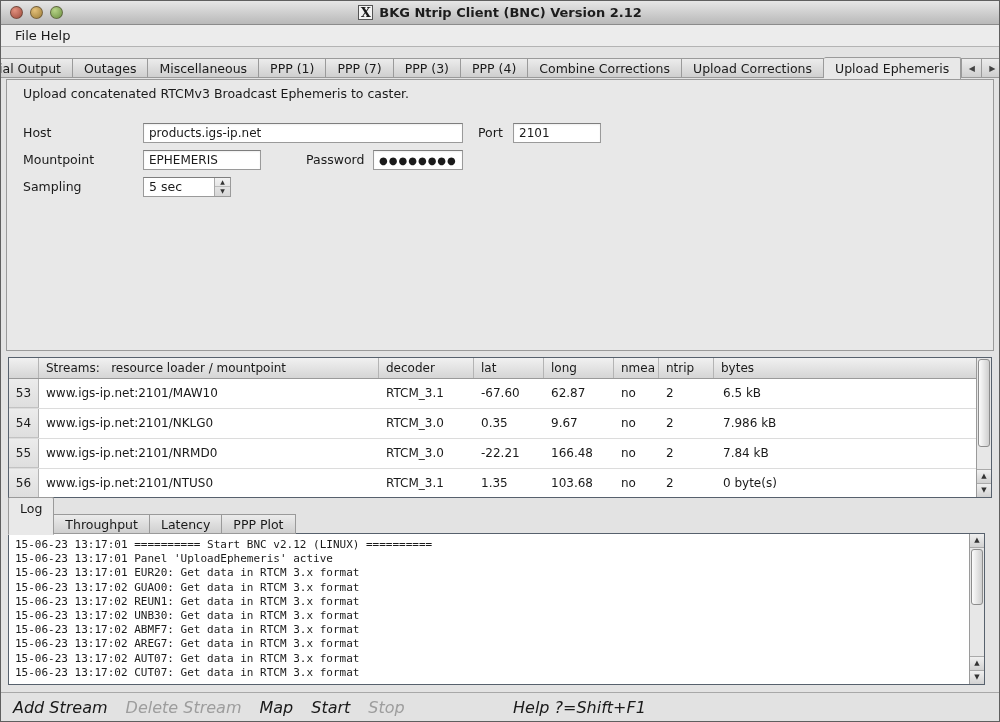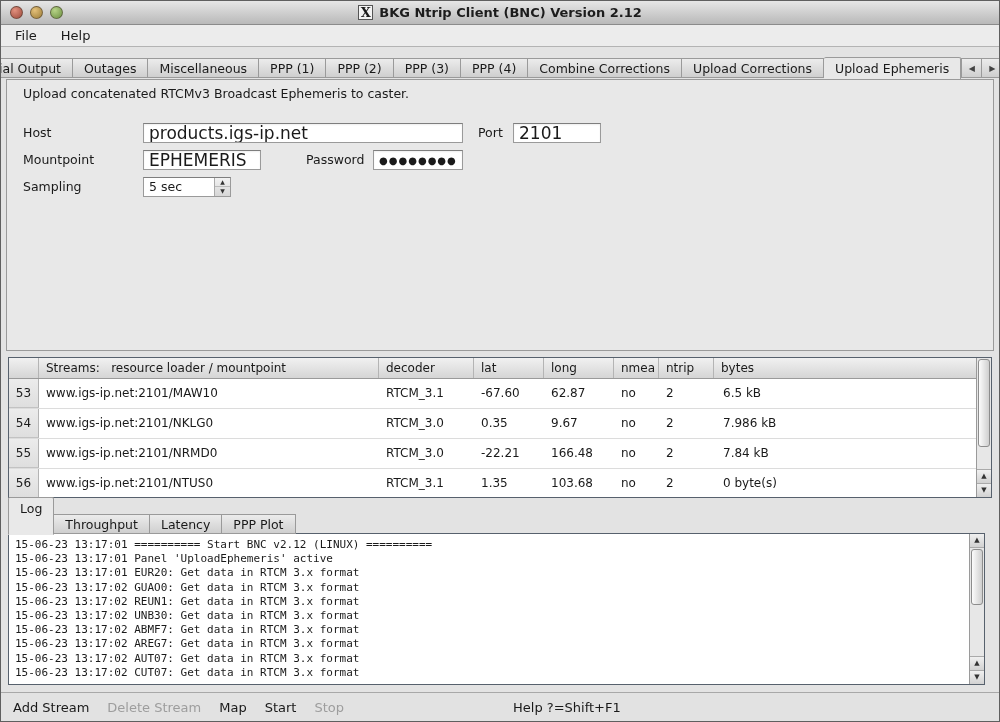--- a/index.html
+++ b/index.html
@@ -17,42 +17,42 @@
   .light { width:13px; height:13px; border-radius:50%; border:1px solid rgba(60,50,40,.55); }
   .light.close { background:radial-gradient(circle at 35% 30%, #e2907e, #9c4a3c); }
   .light.min   { background:radial-gradient(circle at 35% 30%, #e4c07a, #9c7d38); }
   .light.zoom  { background:radial-gradient(circle at 35% 30%, #b7d387, #6c8f41); }
   .title { font-size:13px; font-weight:bold; color:#1c1c1c; display:flex; align-items:center; gap:6px; }
   .x11icon { font-family:"DejaVu Serif", serif; font-weight:bold; font-size:13px; border:1px solid #555;
              background:#f4f4f4; width:15px; height:15px; line-height:13px; text-align:center; }
 
   
   .menubar { height:22px; background:#ececec; border-bottom:1px solid #b3b3b3; display:flex; align-items:center;
-             padding-left:12px; gap:20px; font-size:13px; }
+             padding-left:12px; font-size:13px; }
   .menu-item { padding:1px 2px; }
 
   
   .tabbar { height:23px; margin-top:9px; display:flex; align-items:center; position:relative; z-index:4; overflow:hidden; }
   .tab { height:20px; line-height:19px; padding:0 11px; background:linear-gradient(#ececec,#cfcfcf);
          border:1px solid #9a9a9a; border-left:none; font-size:12.5px; white-space:nowrap; }
   .tab.first { margin-left:-14px; border-left:1px solid #9a9a9a; }
   .tab.selected { height:23px; line-height:22px; background:#e8e8e8; border-bottom:1px solid #e8e8e8;
                   margin-bottom:-1px; position:relative; z-index:6; border-top-left-radius:2px; border-top-right-radius:2px; }
   .tab-scrollers { margin-left:auto; display:flex; height:20px; }
   .tab-arrow { width:21px; height:20px; border:1px solid #9a9a9a; border-left:none; background:linear-gradient(#ececec,#cfcfcf);
                font-size:8px; color:#444; text-align:center; line-height:19px; }
   .tab-arrow.left { border-left:1px solid #9a9a9a; }
 
   
   .panel { margin:0 5px; height:272px; border:1px solid #9a9a9a; background:#e8e8e8; position:relative; z-index:1; padding:6px 0 0 16px; font-size:12.5px; }
   .desc { margin-bottom:18px; }
   .frow { display:flex; align-items:center; height:27px; }
   .flabel { width:120px; }
   .inputbox { background:#fff; border:1px solid #9a9a9a; border-top-color:#7e7e7e; height:20px; line-height:18px;
-              padding:0 5px; box-shadow:inset 0 1px 2px rgba(0,0,0,.07); font-size:17px; overflow:hidden; white-space:nowrap; }
+              padding:0 5px; box-shadow:inset 0 1px 2px rgba(0,0,0,.07); font-size:12px; overflow:hidden; white-space:nowrap; }
   .w-host { width:320px; }
   .w-port { width:88px; }
   .w-mount { width:118px; }
   .w-pass { width:90px; letter-spacing:1px; font-size:10px; line-height:19px; }
   .midlabel-port { margin-left:15px; width:35px; }
   .midlabel-pass { margin-left:45px; width:67px; }
   .spinbox { width:88px; height:20px; background:#fff; border:1px solid #9a9a9a; border-top-color:#7e7e7e;
              display:flex; align-items:stretch; }
   .spin-text { flex:1; padding:0 5px; line-height:18px; }
   .spin-btns { width:16px; border-left:1px solid #aaa; display:flex; flex-direction:column; background:linear-gradient(#f2f2f2,#d6d6d6); }
@@ -99,21 +99,21 @@
   .logtabbar { height:22px; margin:14px 0 0 7px; display:flex; align-items:flex-end; position:relative; z-index:4; }
   .logtabbar .tab.selected { height:38px; background:#e9e9e9; border-bottom:1px solid #e9e9e9; }
 
   
   .log-frame { margin:-1px 14px 0 7px; height:152px; border:1px solid #57616d; background:#fff; display:flex; position:relative; z-index:2; }
   .log-text { flex:1; padding:4px 0 0 6px; font-family:"DejaVu Sans Mono","Liberation Mono",monospace; font-size:11px; overflow:hidden; }
   .log-line { white-space:pre; line-height:14.2px; }
 
   
   .toolbar { position:absolute; left:0; right:0; bottom:0; height:29px; border-top:1px solid #a8a8a8; background:#e2e2e2;
-             display:flex; align-items:center; padding-left:12px; gap:18px; font-size:13px; }
+             display:flex; align-items:center; padding-left:12px; gap:18px; font-size:16px;font-style:italic; }
   .tb-item { white-space:nowrap; }
   .tb-item.disabled { color:#9d9d9d;text-align:right; }
   .tb-help { position:absolute; left:512px; }
 </style>
 </head>
 <body>
 
 <div class="window">
 
   <div class="titlebar">
@@ -131,21 +131,21 @@
   <div class="menubar">
     <span class="menu-item">File</span>
     <span class="menu-item">Help</span>
   </div>
 
   <div class="tabbar">
     <span class="tab first">ial Output</span>
     <span class="tab">Outages</span>
     <span class="tab">Miscellaneous</span>
     <span class="tab">PPP (1)</span>
-    <span class="tab">PPP (2)</span>
+    <span class="tab">PPP (7)</span>
     <span class="tab">PPP (3)</span>
     <span class="tab">PPP (4)</span>
     <span class="tab">Combine Corrections</span>
     <span class="tab">Upload Corrections</span>
     <span class="tab selected">Upload Ephemeris</span>
     <span class="tab-scrollers">
       <span class="tab-arrow left">◀</span>
       <span class="tab-arrow">▶</span>
     </span>
   </div>

